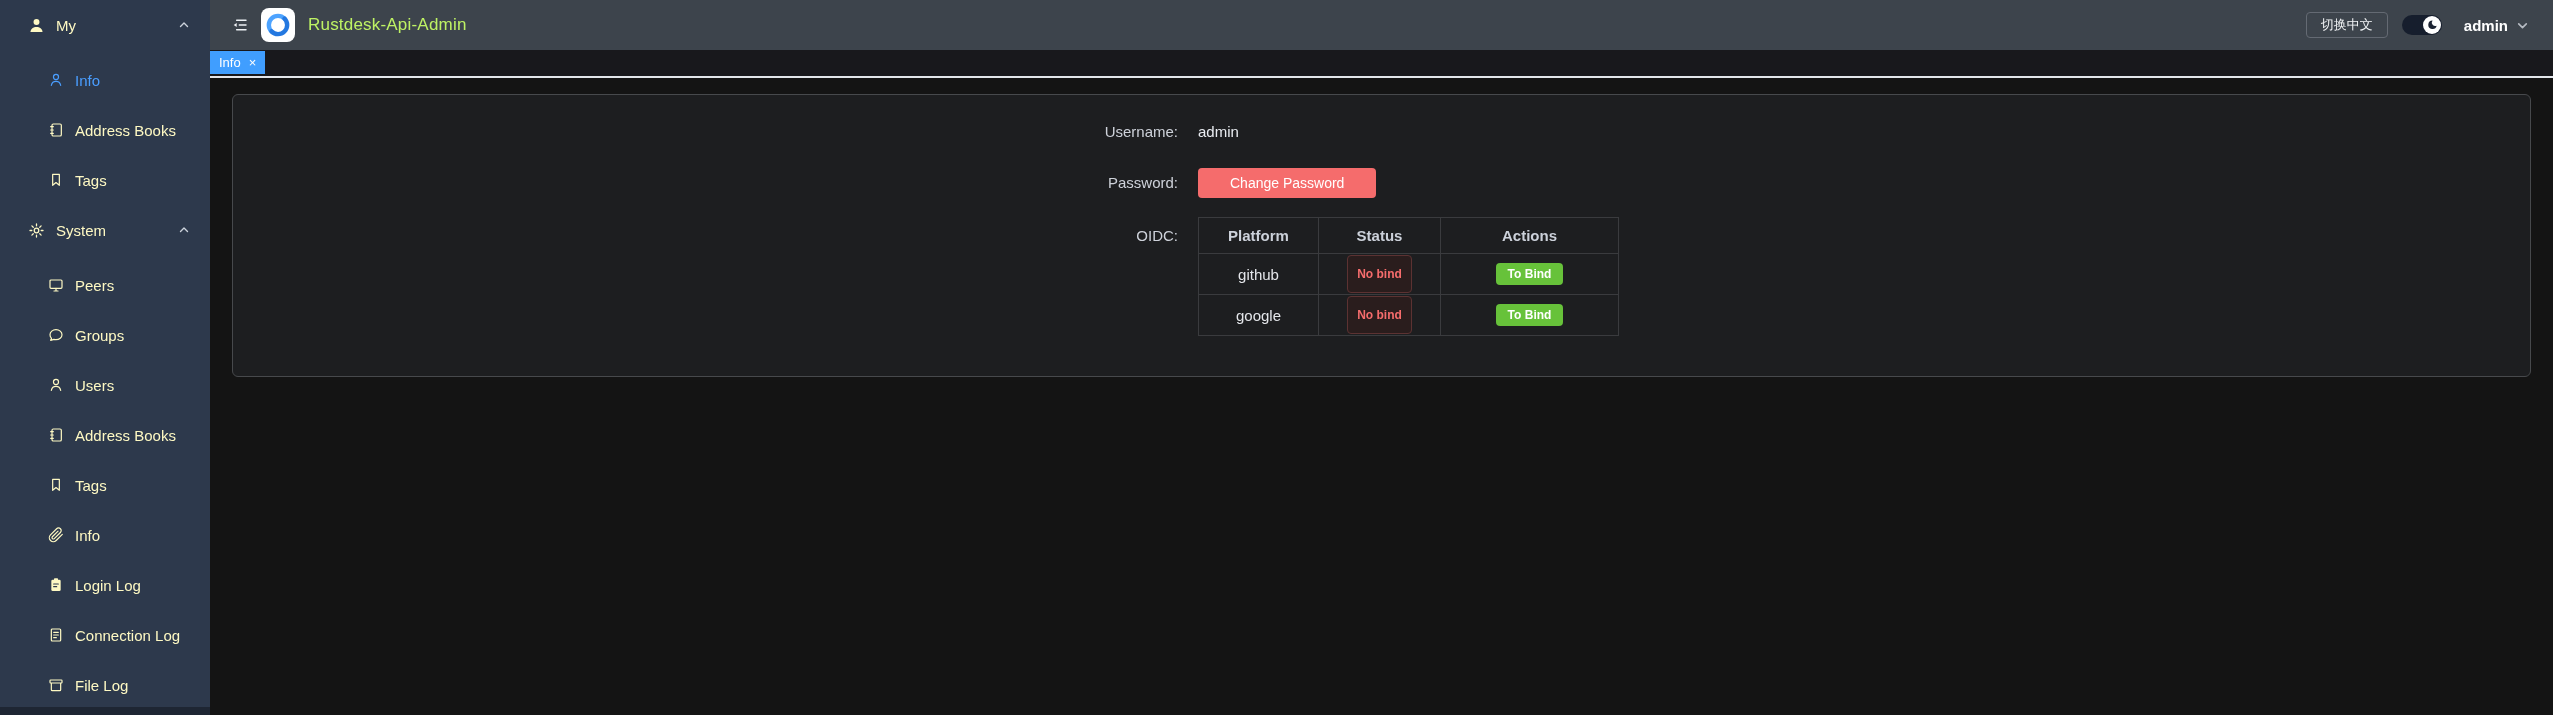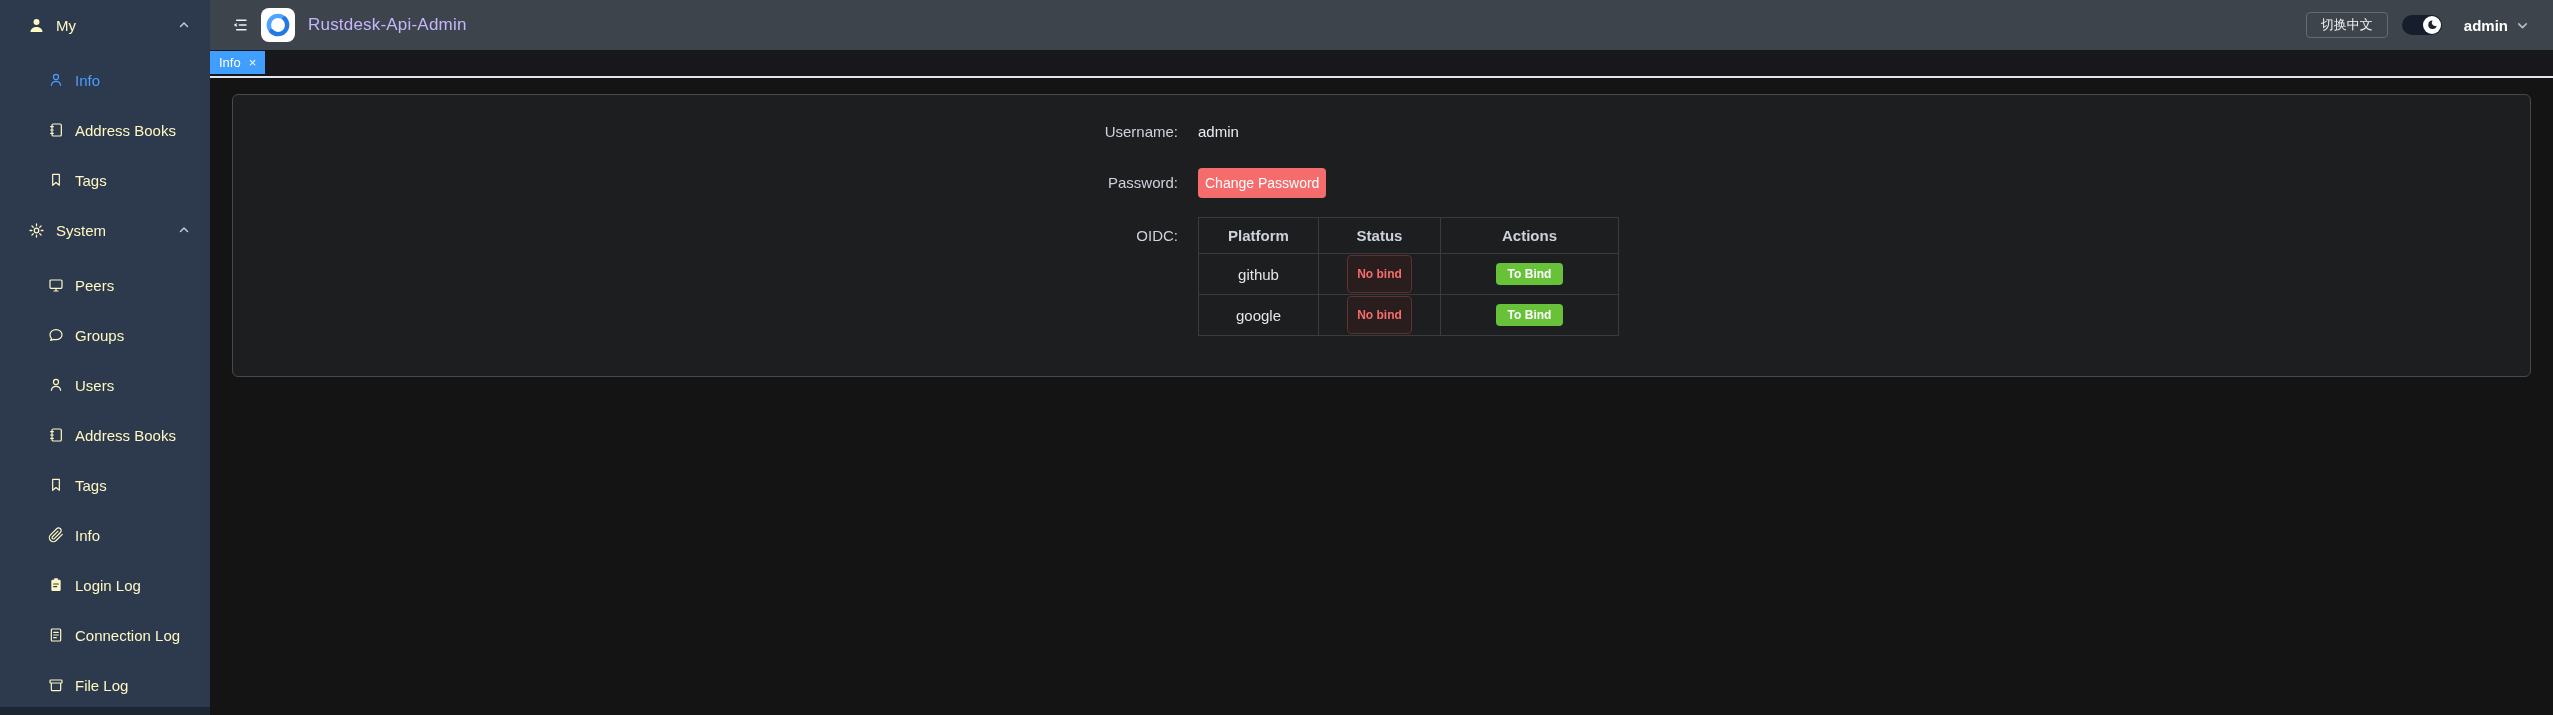--- a/index.html
+++ b/index.html
@@ -33,21 +33,21 @@
   }
 
   
   .header {
     position:absolute; left:210px; top:0; right:0; height:50px;
     background:#3d444c; display:flex; align-items:center;
     padding:0 24px 0 22px; z-index:2;
   }
   .fold { color:#eef1f5; cursor:pointer; }
   .logo { margin-left:13px; }
-  .app-title { margin-left:13px; color:#c4b5fd; font-size:17px; letter-spacing:.2px; }
+  .app-title { margin-left:13px; color:#bef264; font-size:17px; letter-spacing:.2px; }
   .header-right { margin-left:auto; display:flex; align-items:center; }
   .lang-btn {
     height:26px; padding:0 14px; background:transparent;
     border:1px solid #646a73; border-radius:4px; color:#f2f4f6;
     font-size:13px; font-family:inherit; cursor:pointer;
   }
   .theme-switch {
     width:40px; height:20px; border-radius:10px; background:#161e2d;
     position:relative; margin-left:14px; cursor:pointer;
   }
@@ -85,21 +85,21 @@
   .frow { display:flex; margin-bottom:21px; }
   .frow.r2 { margin-bottom:19px; }
   .flabel {
     flex:0 0 945px; width:945px; text-align:right;
     color:#ced2da; font-size:15px; line-height:30px;
   }
   .frow.r3 .flabel { line-height:37px; }
   .fcontent { margin-left:20px; }
   .fvalue { color:#e9ecf1; font-size:15px; line-height:30px; }
   .danger-btn {
-    height:30px; padding:0 7px; background:#f56c6c; border:none; border-radius:4px;
+    height:30px; padding:0 32px; background:#f56c6c; border:none; border-radius:4px;
     color:#ffffff; font-size:14px; font-family:inherit; cursor:pointer;
   }
 
   table.oidc { border-collapse:collapse; }
   table.oidc th, table.oidc td {
     border:1px solid #3a3b3e; text-align:center; vertical-align:middle;
   }
   table.oidc th {
     height:36px; color:#ccd1da; font-weight:700; font-size:15px;
   }

